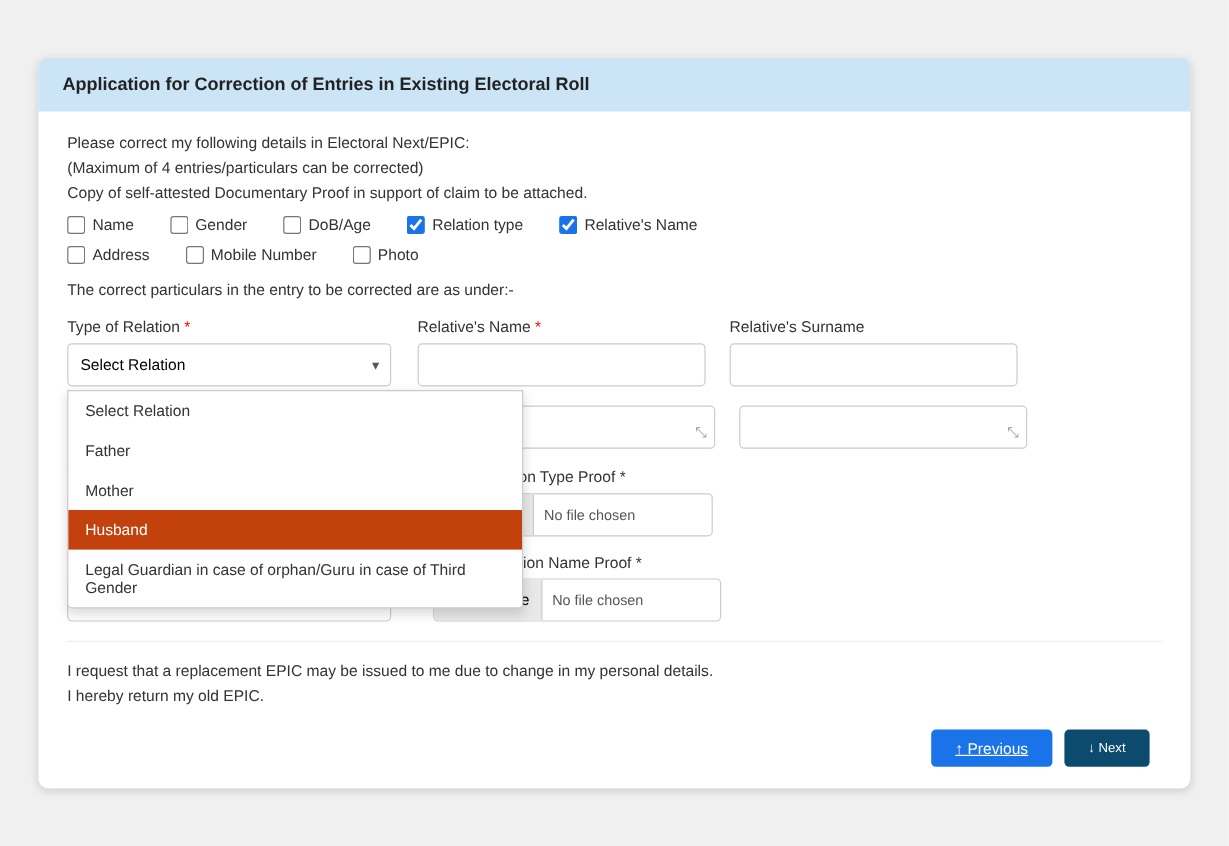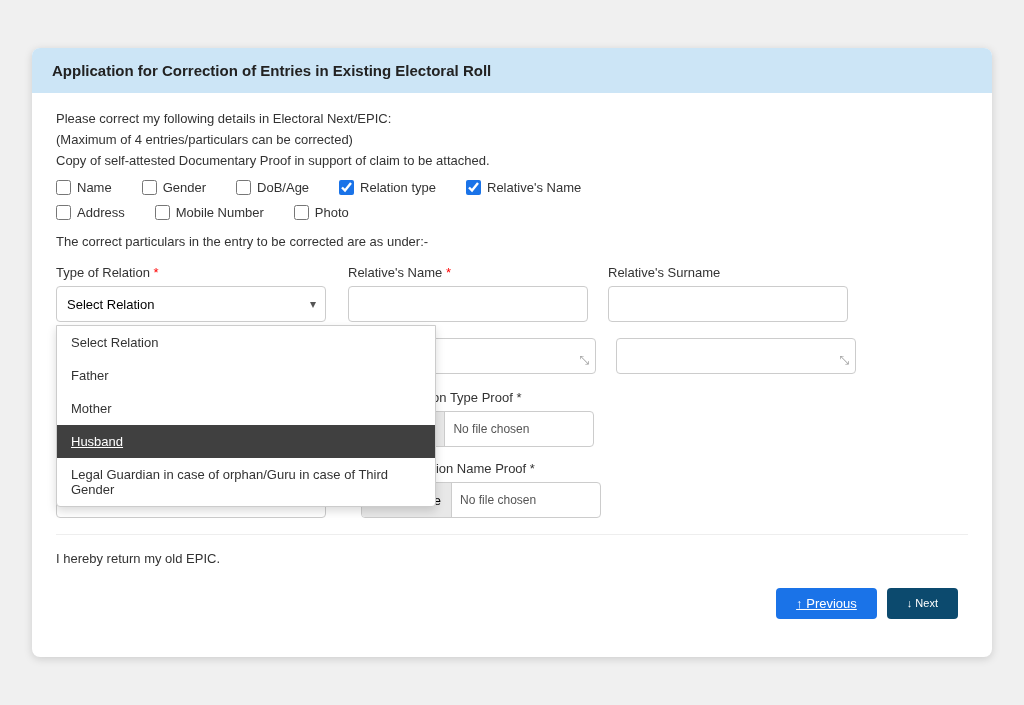--- a/index.html
+++ b/index.html
@@ -11,21 +11,20 @@
       align-items: center;
       min-height: 100vh;
       padding: 20px;
     }
     .card {
       background: #fff;
       border-radius: 8px;
       box-shadow: 0 2px 8px rgba(0,0,0,0.15);
       width: 960px;
       overflow: visible;
-      padding-bottom: 20px;
     }
     .card-header {
       background: #cce5f6;
       padding: 14px 20px;
       border-radius: 8px 8px 0 0;
     }
     .card-header h2 {
       font-size: 15px;
       font-weight: 600;
       color: #222;
@@ -135,23 +134,22 @@
       box-shadow: 0 4px 10px rgba(0,0,0,0.15);
       z-index: 100;
     }
     .dropdown-option {
       padding: 9px 14px;
       font-size: 13px;
       color: #333;
       cursor: pointer;
     }
     .dropdown-option.active {
-      background: #404040;
+      background: #c2410c;
       color: #fff;
-      text-decoration: underline;
     }
 
     
     .form-row2 {
       display: flex;
       gap: 20px;
       align-items: flex-end;
       margin-bottom: 4px;
     }
     .textarea-box {
@@ -422,20 +420,21 @@
         <div class="file-input-wrapper">
           <button class="file-choose-btn">Choose File</button>
           <span class="file-chosen-text">No file chosen</span>
         </div>
       </div>
     </div>
 
     <hr class="section-divider">
 
     <div class="footer-note">
+      <p>I request that a replacement EPIC may be issued to me due to change in my personal details.</p>
       <p>I hereby return my old EPIC.</p>
     </div>
 
     <div class="nav-buttons">
       <button class="btn-prev">↑ Previous</button>
       <button class="btn-next">↓ Next</button>
     </div>
 
   </div>
 </div>

